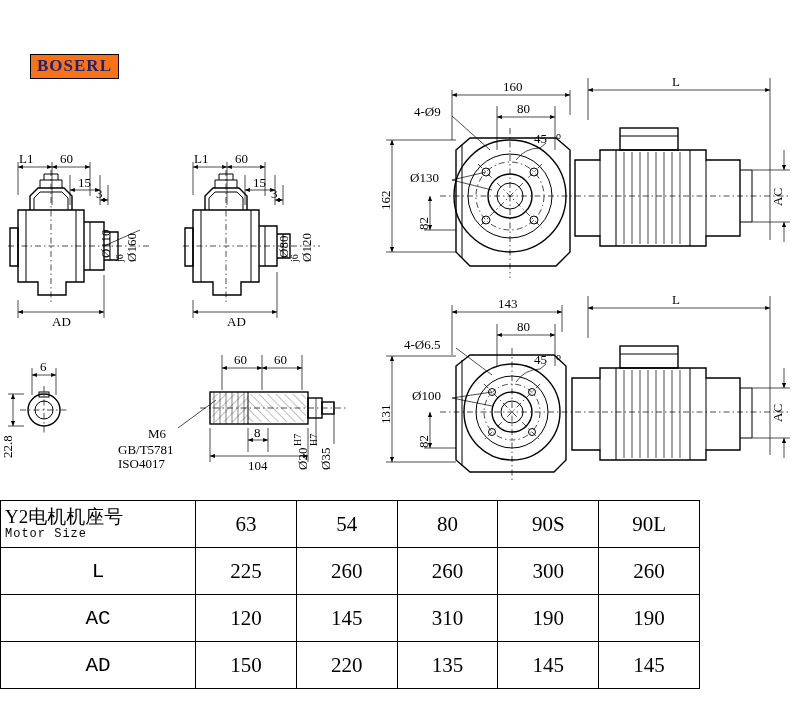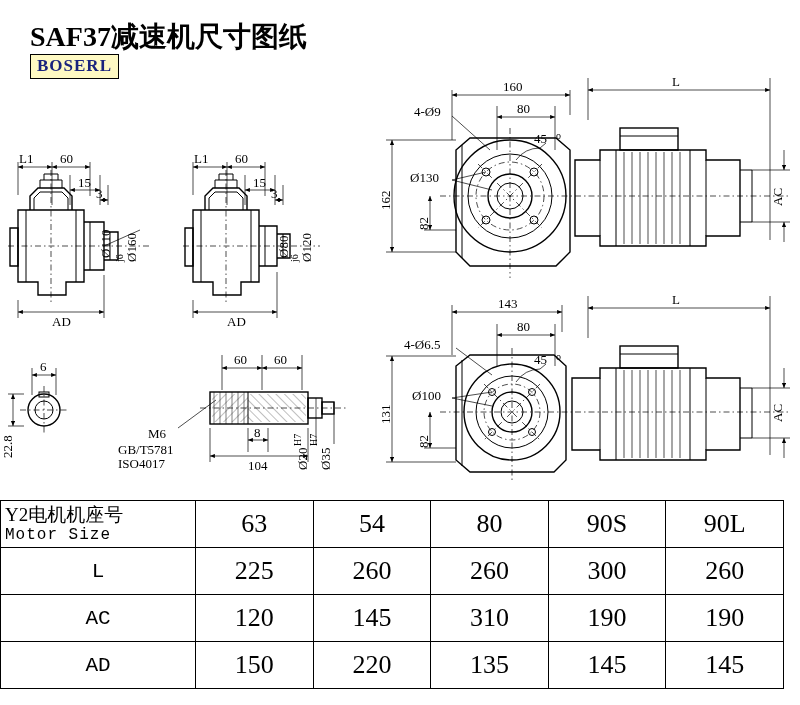--- a/index.html
+++ b/index.html
@@ -35,69 +35,68 @@
     position: absolute;
     left: 30px;
     top: 54px;
     border: 1px solid #000;
     padding: 1px 6px 2px 6px;
     font-family: "Liberation Serif", serif;
     font-size: 17px;
     font-weight: bold;
     color: #1a237e;
     letter-spacing: 1px;
-    background: #fef9c3;
+    background: #f97316;
   }
   
   .drawing {
     position: absolute;
     left: 0;
     top: 0;
     width: 800px;
     height: 500px;
   }
   .drawing svg { display: block; }
 
   
   .spec-table {
     position: absolute;
     left: 0px;
     top: 500px;
-    width: 784px;
+    width: 700px;
     border-collapse: collapse;
     table-layout: fixed;
   }
   .spec-table td {
     border: 1px solid #000;
     text-align: center;
-    font-size: 26px;
+    font-size: 21px;
     font-family: "Liberation Serif", serif;
     height: 46px;
     padding: 0;
   }
   .spec-table td.head-cell {
     font-size: 18px;
     line-height: 1.15;
     text-align: left;
     padding-left: 4px;
   }
   .spec-table td.label-cell {
     font-size: 21px;
     font-family: "Liberation Mono", monospace;
   }
   .head-cn { font-family: "Liberation Serif", serif; font-size: 19px; display:block; }
-  .head-en { font-family: "Liberation Mono", monospace; font-size: 16px; display:block; letter-spacing: 1px;}
+  .head-en { font-family: "Liberation Mono", monospace; font-size: 12px; display:block; letter-spacing: 1px;}
   .col-first { width: 190px; }
 </style>
 </head>
 <body>
 
 <div class="page">
 
-  <div class="title">SAF37减速机尺寸图纸</div>
   <div class="logo-box">BOSERL</div>
 
   <div class="drawing">
     <svg width="800" height="500" viewBox="0 0 800 500" xmlns="http://www.w3.org/2000/svg">
       <defs>
         <style>
           .ln { stroke:#000; stroke-width:1; fill:none; }
           .ln2 { stroke:#000; stroke-width:1.4; fill:none; }
           .thin { stroke:#000; stroke-width:0.7; fill:none; }
           .dash { stroke:#000; stroke-width:0.7; fill:none; stroke-dasharray:6 3 1.5 3; }

